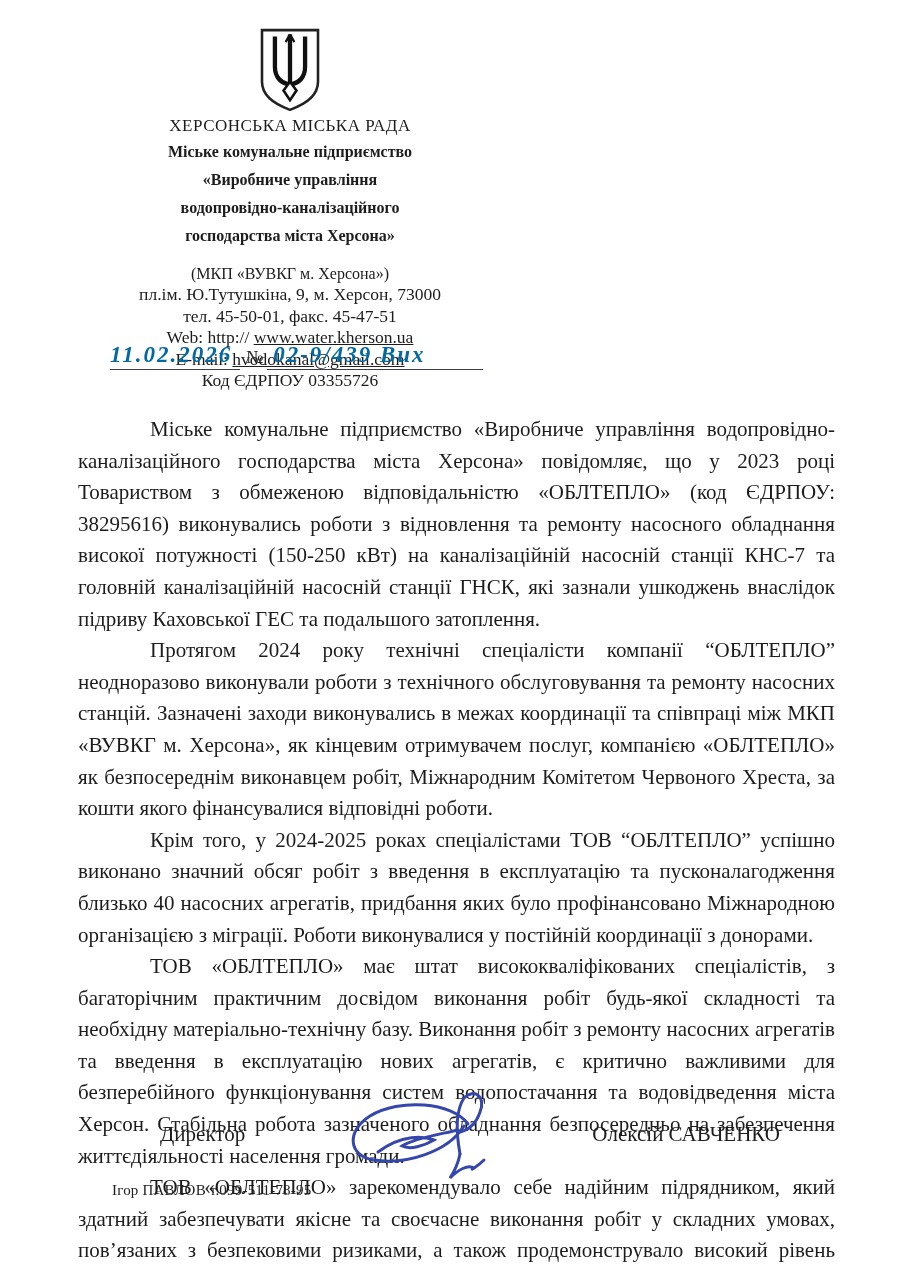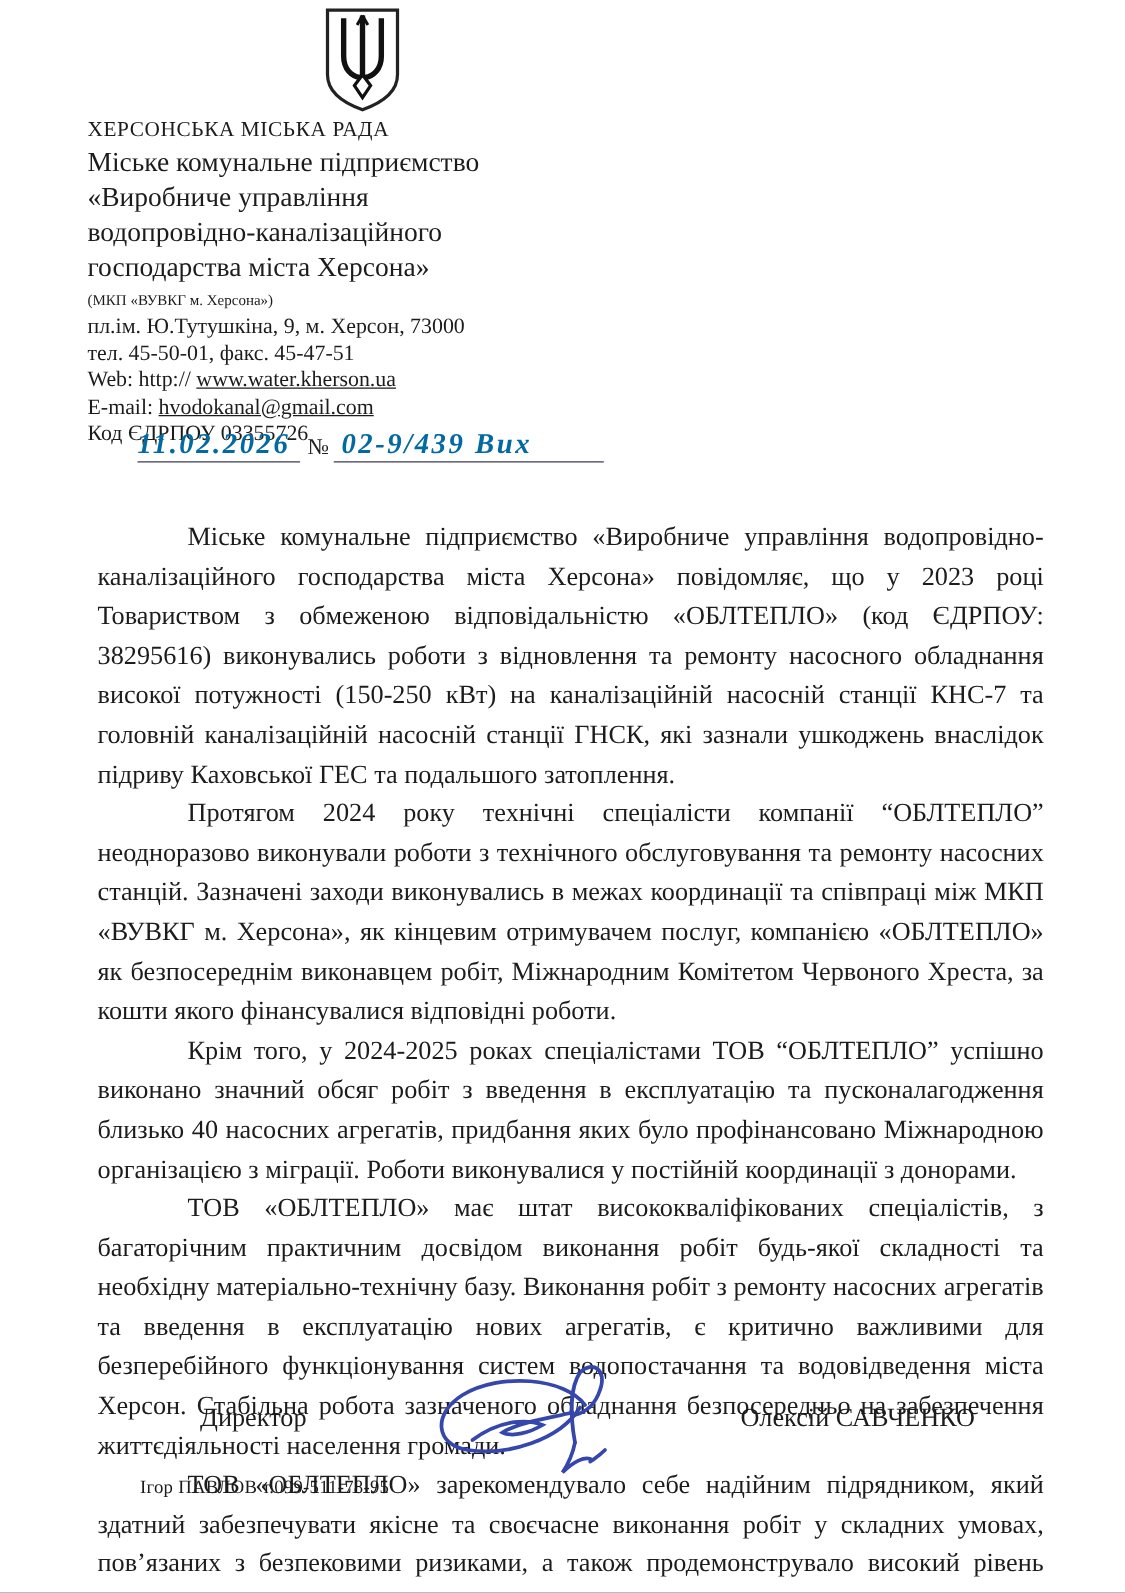--- a/index.html
+++ b/index.html
@@ -7,27 +7,27 @@
     position:relative;
     width:900px;height:1274px;
     margin:0 auto;
     background:#ffffff;
     font-family:"Liberation Serif","DejaVu Serif",serif;
     color:#1c1c1c;
     overflow:hidden;
   }
   
   .letterhead{
-    position:absolute;left:70px;top:6px;width:440px;
-    text-align:left;
+    position:absolute;left:70px;top:28px;width:440px;
+    text-align:center;
   }
   .emblem{width:78px;height:84px;margin:0 auto 2px auto;display:block;}
   .council{font-size:17px;letter-spacing:.5px;margin:4px 0 2px 0;}
-  .org-line{font-size:22px;font-weight:normal;line-height:28px;}
-  .abbr{font-size:12px;line-height:20px;margin-top:2px;}
+  .org-line{font-size:16px;font-weight:bold;line-height:28px;}
+  .abbr{font-size:16px;line-height:20px;margin-top:14px;}
   .addr{font-size:17.5px;line-height:21.5px;}
   .doclink{text-decoration:underline;}
   
   .refblock{position:absolute;left:110px;top:342px;width:430px;}
   .refline{font-size:19px;display:flex;align-items:flex-end;}
   .hand{
     font-family:"Liberation Serif",serif;
     font-style:italic;font-weight:bold;
     color:#0369a1;font-size:23px;letter-spacing:2px;
     white-space:nowrap;

